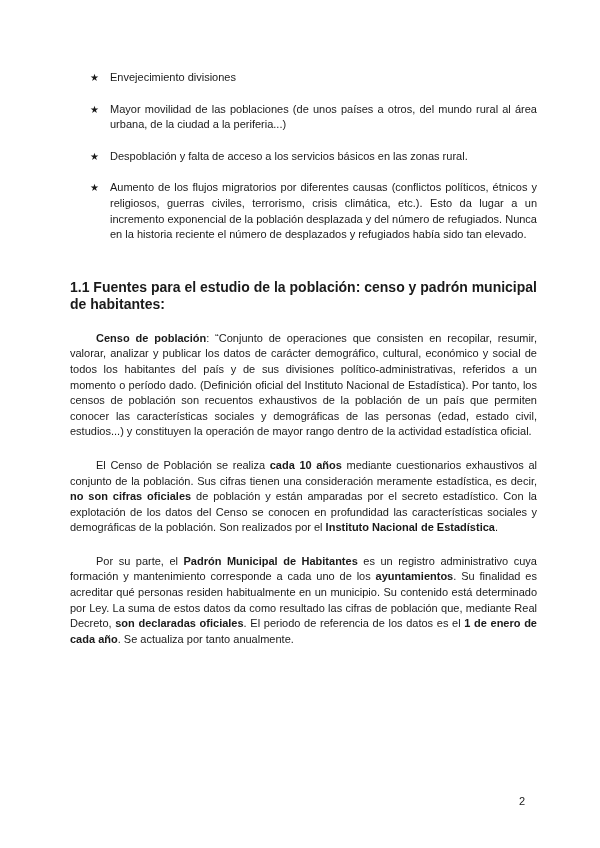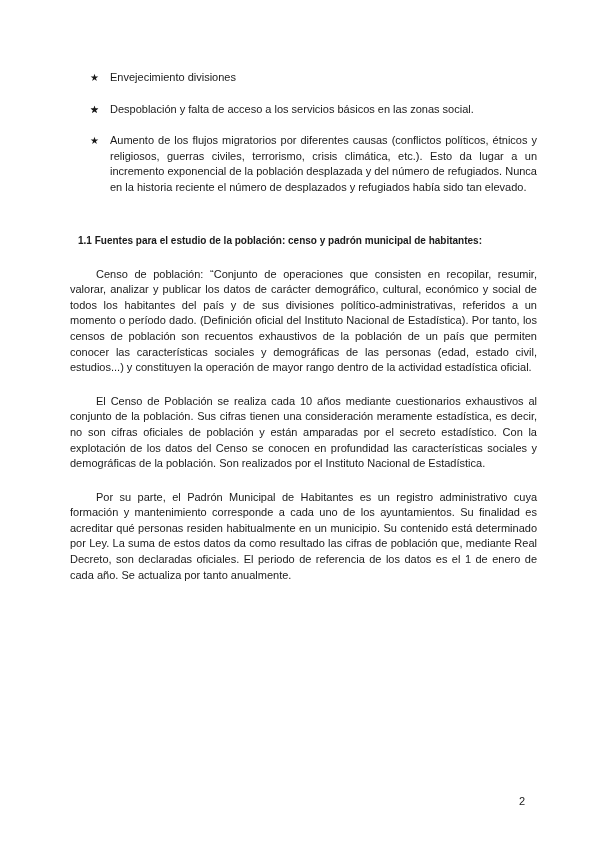--- a/index.html
+++ b/index.html
@@ -35,32 +35,32 @@
     padding-left: 40px;
     margin: 0 0 16px 0;
   }
   ul.bullets li .star {
     position: absolute;
     left: 20px;
     top: 0;
     font-size: 10px;
   }
   h2.heading {
-    font-size: 10px;
+    font-size: 14px;
     font-weight: bold;
     line-height: 17px;
-    margin: 36px 0 0 8px;
+    margin: 36px 0 0 0;
     text-align: justify;
   }
   p.para {
     margin: 18px 0 0 0;
     text-indent: 26px;
   }
   p.para b {
-    font-weight: normal;
+    font-weight: bold;
   }
   .page-number {
     position: absolute;
     top: 794px;
     right: 75px;
     font-size: 11px;
     color: #1a1a1a;
   }
 </style>
 </head>
@@ -69,24 +69,25 @@
 <div class="page">
   <div class="content">
 
     <ul class="bullets">
       <li>
         <span class="star">★</span>
         <span>Envejecimiento divisiones</span>
       </li>
       <li>
         <span class="star">★</span>
+        <span>Mayor movilidad de las poblaciones (de unos países a otros, del mundo rural al área urbana, de la ciudad a la periferia...)</span>
       </li>
       <li>
         <span class="star">★</span>
-        <span>Despoblación y falta de acceso a los servicios básicos en las zonas social.</span>
+        <span>Despoblación y falta de acceso a los servicios básicos en las zonas rural.</span>
       </li>
       <li>
         <span class="star">★</span>
         <span>Aumento de los flujos migratorios por diferentes causas (conflictos políticos, étnicos y religiosos, guerras civiles, terrorismo, crisis climática, etc.). Esto da lugar a un incremento exponencial de la población desplazada y del número de refugiados. Nunca en la historia reciente el número de desplazados y refugiados había sido tan elevado.</span>
       </li>
     </ul>
 
     <h2 class="heading">1.1 Fuentes para el estudio de la población: censo y padrón municipal de habitantes:</h2>
 
     <p class="para"><b>Censo de población</b><span>: “Conjunto de operaciones que consisten en recopilar, resumir, valorar, analizar y publicar los datos de carácter demográfico, cultural, económico y social de todos los habitantes del país y de sus divisiones político-administrativas, referidos a un momento o período dado. (Definición oficial del Instituto Nacional de Estadística). Por tanto, los censos de población son recuentos exhaustivos de la población de un país que permiten conocer las características sociales y demográficas de las personas (edad, estado civil, estudios...) y constituyen la operación de mayor rango dentro de la actividad estadística oficial.</span></p>

